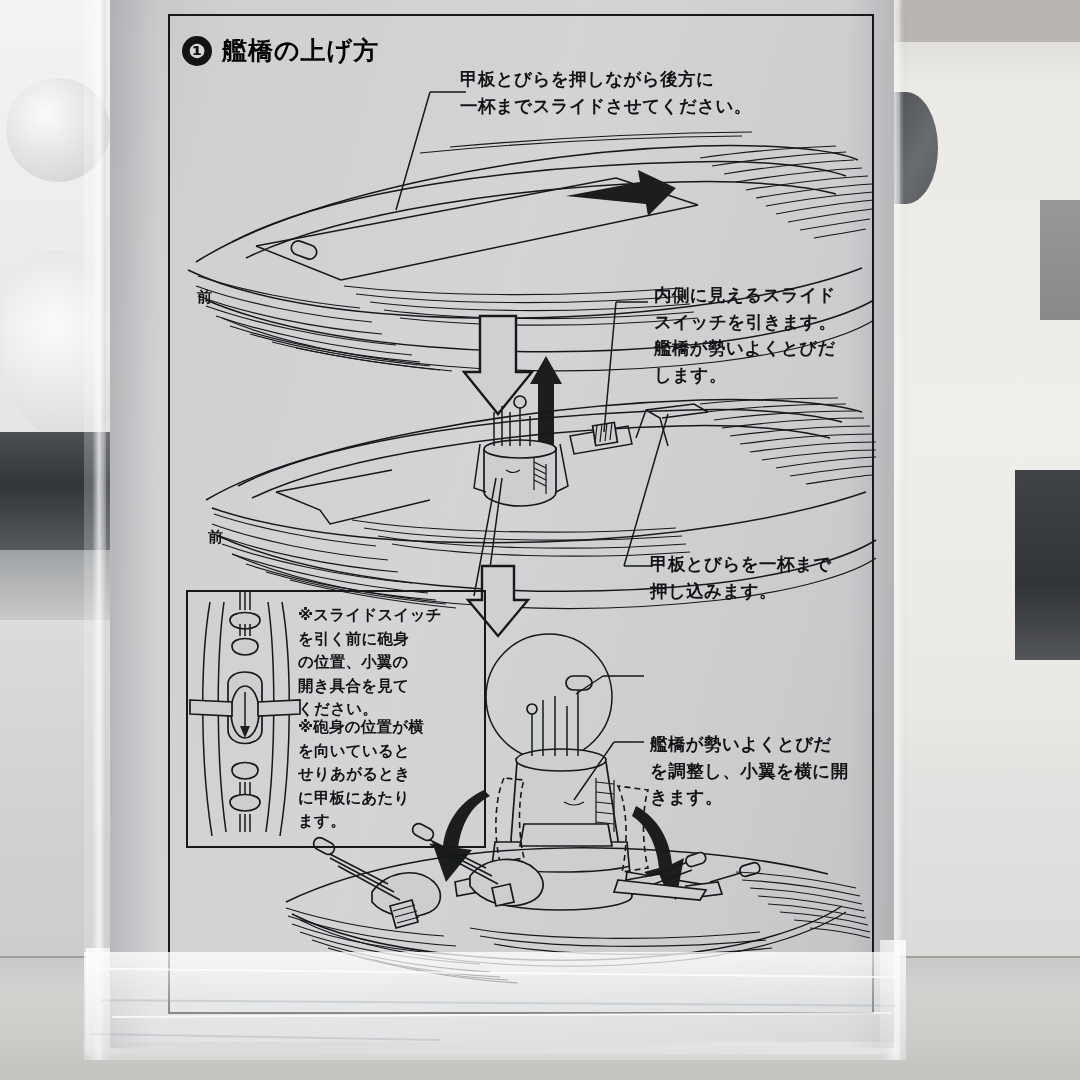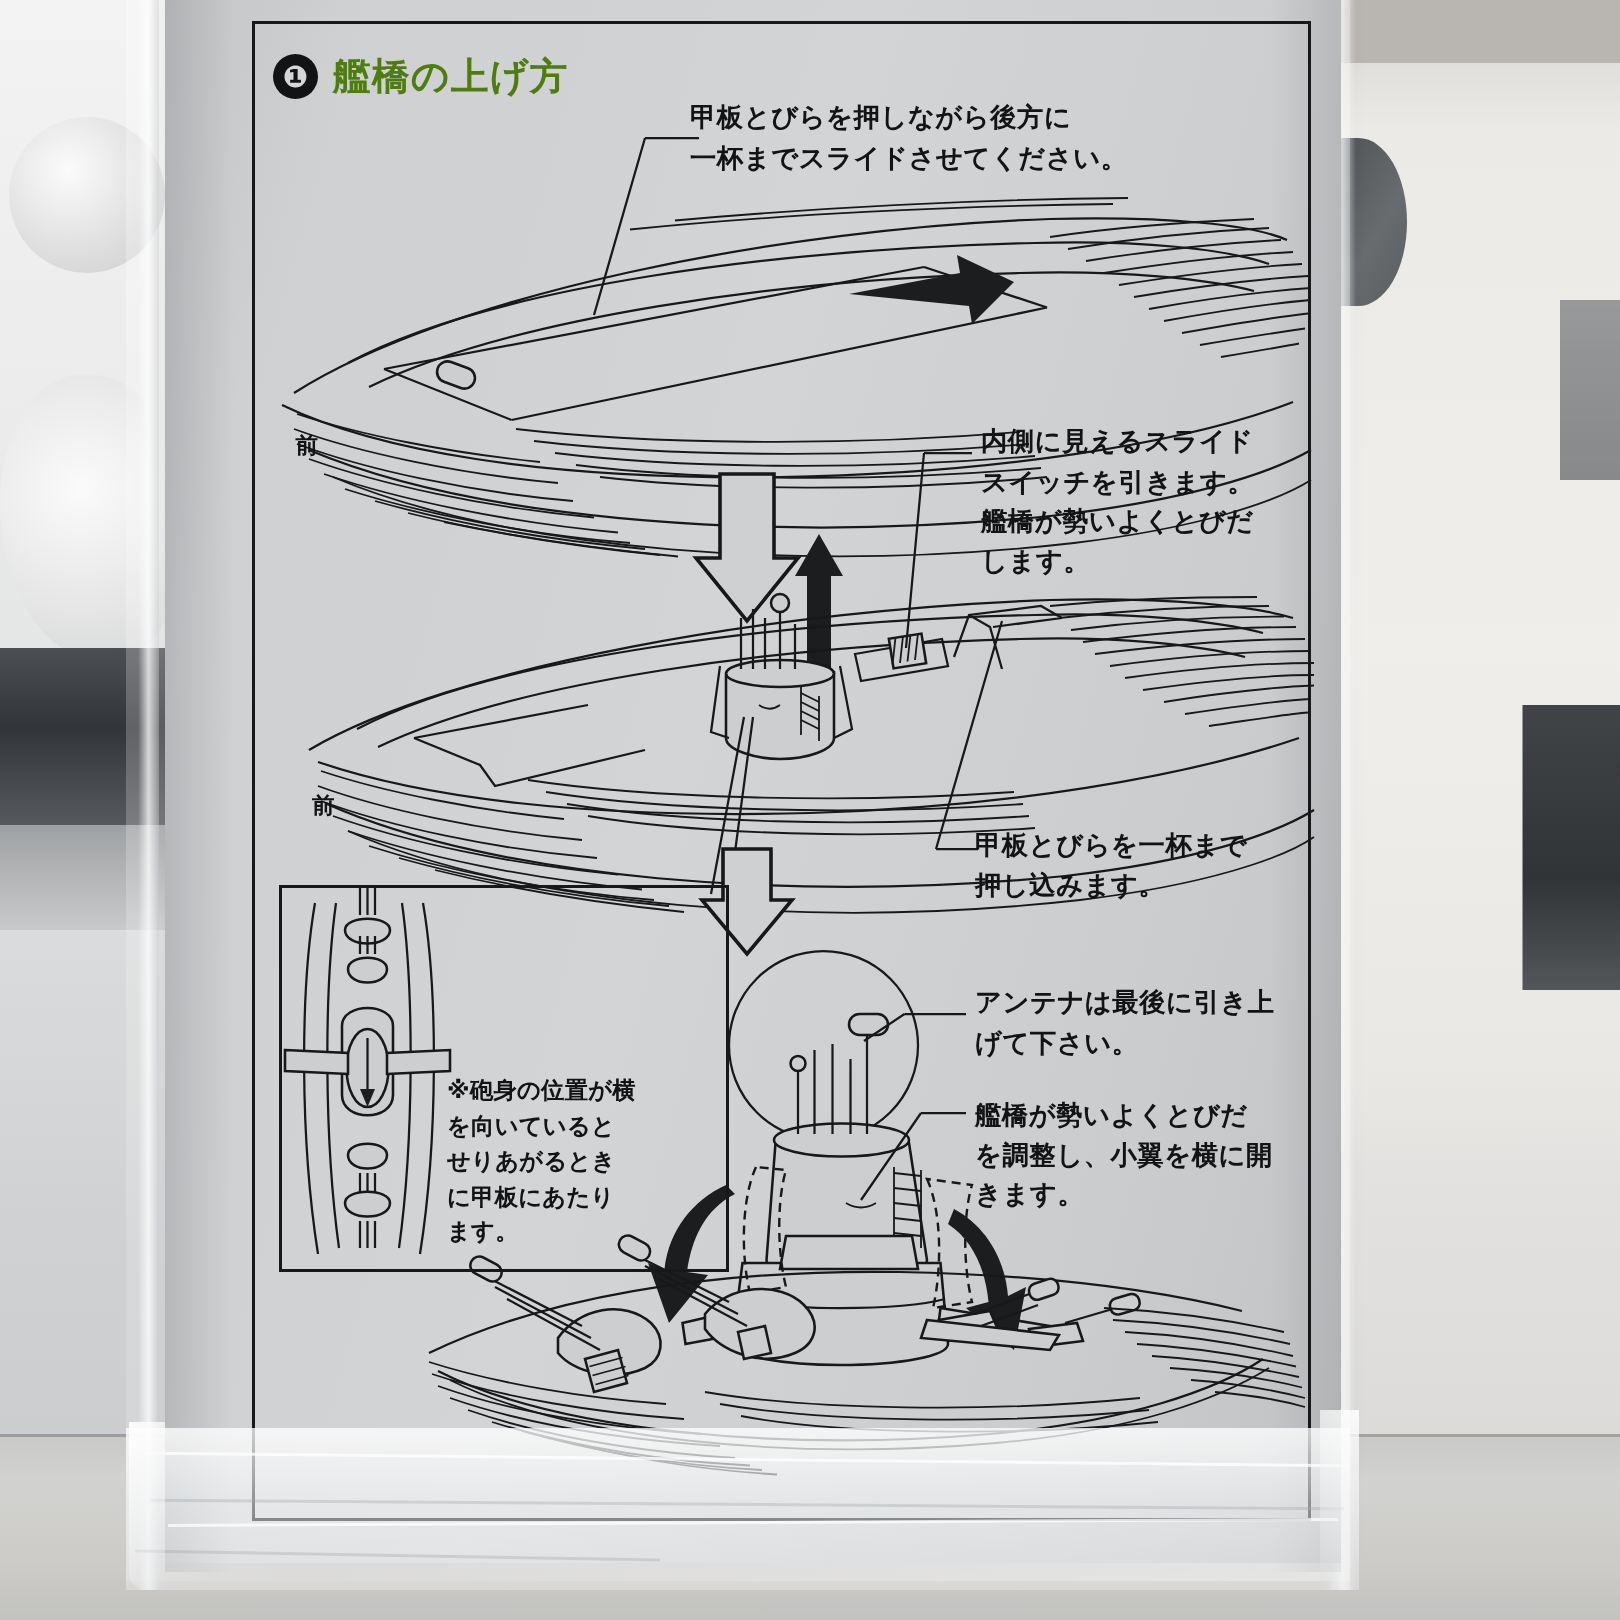--- a/index.html
+++ b/index.html
@@ -60,21 +60,21 @@
 
   
   .frame{position:absolute;left:168px;top:14px;width:706px;height:1000px;
      border:2px solid #16181a;box-sizing:border-box;}
 
   
   .jp{font-family:"DejaVu Sans","Liberation Sans",sans-serif;color:#101214;}
   .title-row{position:absolute;left:182px;top:34px;display:flex;align-items:center;gap:10px;}
   .badge{width:30px;height:30px;border-radius:50%;background:#111315;color:#d5d6d8;
      font-size:20px;font-weight:700;display:flex;align-items:center;justify-content:center;line-height:1;}
-  .title-text{font-size:25px;font-weight:700;letter-spacing:1px;color:#4d7c0f;}
+  .title-text{font-size:25px;font-weight:700;letter-spacing:1px;color:#000000;}
 
   .callout{position:absolute;font-size:17.5px;line-height:1.52;font-weight:700;color:#111315;white-space:pre-line;letter-spacing:.4px;}
   .small-note{position:absolute;font-size:15.5px;line-height:1.52;font-weight:700;color:#111315;white-space:pre-line;letter-spacing:.2px;}
   .front-label{position:absolute;font-size:15px;font-weight:700;color:#111315;}
 
   .inset{position:absolute;left:186px;top:590px;width:300px;height:258px;
      border:2px solid #16181a;box-sizing:border-box;}
 
   svg{position:absolute;left:0;top:0;overflow:visible;}
   .sh{fill:none;stroke:#16181a;stroke-width:1.5;}
@@ -431,27 +431,30 @@
 一杯までスライドさせてください。</div>
 
   <div class="callout jp" style="left:654px;top:282px;">内側に見えるスライド
 スイッチを引きます。
 艦橋が勢いよくとびだ
 します。</div>
 
   <div class="callout jp" style="left:650px;top:551px;">甲板とびらを一杯まで
 押し込みます。</div>
 
-  <div class="callout jp" style="left:650px;top:656px;">アンテナは最後に引き上
-げて下さい。</div>
 
   <div class="callout jp" style="left:650px;top:731px;">艦橋が勢いよくとびだ
 を調整し、小翼を横に開
 きます。</div>
 
+  <div class="small-note jp" style="left:298px;top:604px;">※スライドスイッチ
+を引く前に砲身
+の位置、小翼の
+開き具合を見て
+ください。</div>
 
   <div class="small-note jp" style="left:298px;top:716px;">※砲身の位置が横
 を向いていると
 せりあがるとき
 に甲板にあたり
 ます。</div>
 
   <div class="front-label jp" style="left:197px;top:288px;">前</div>
 
   <div class="front-label jp" style="left:208px;top:528px;">前</div>

